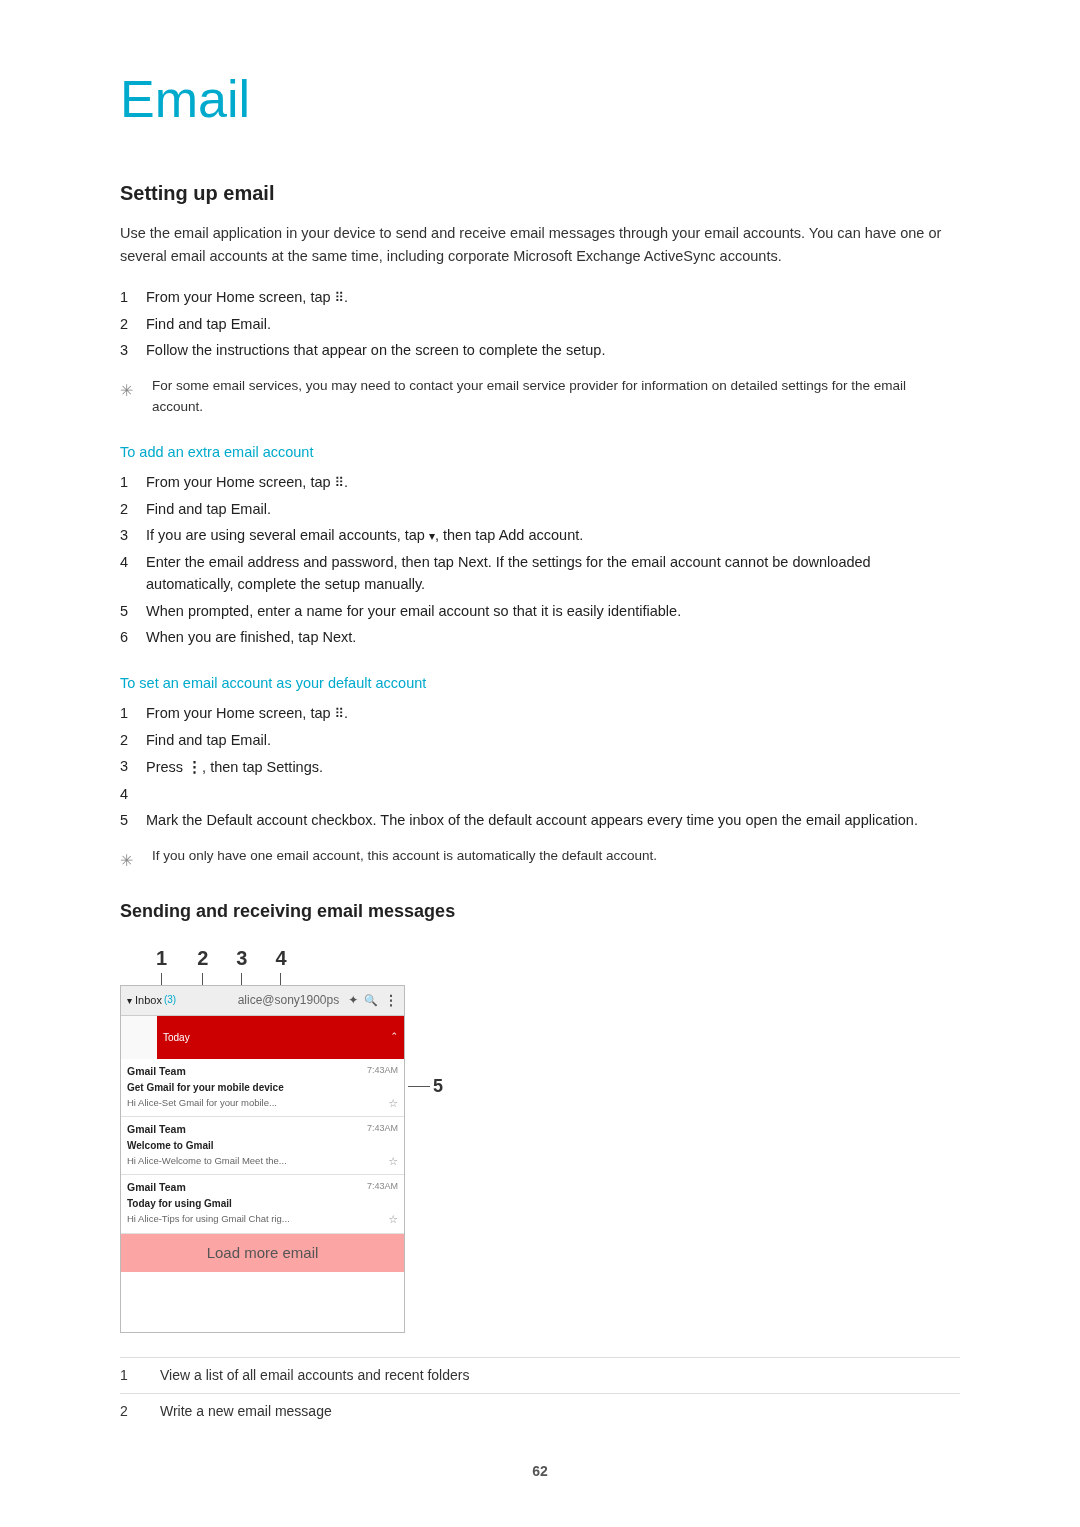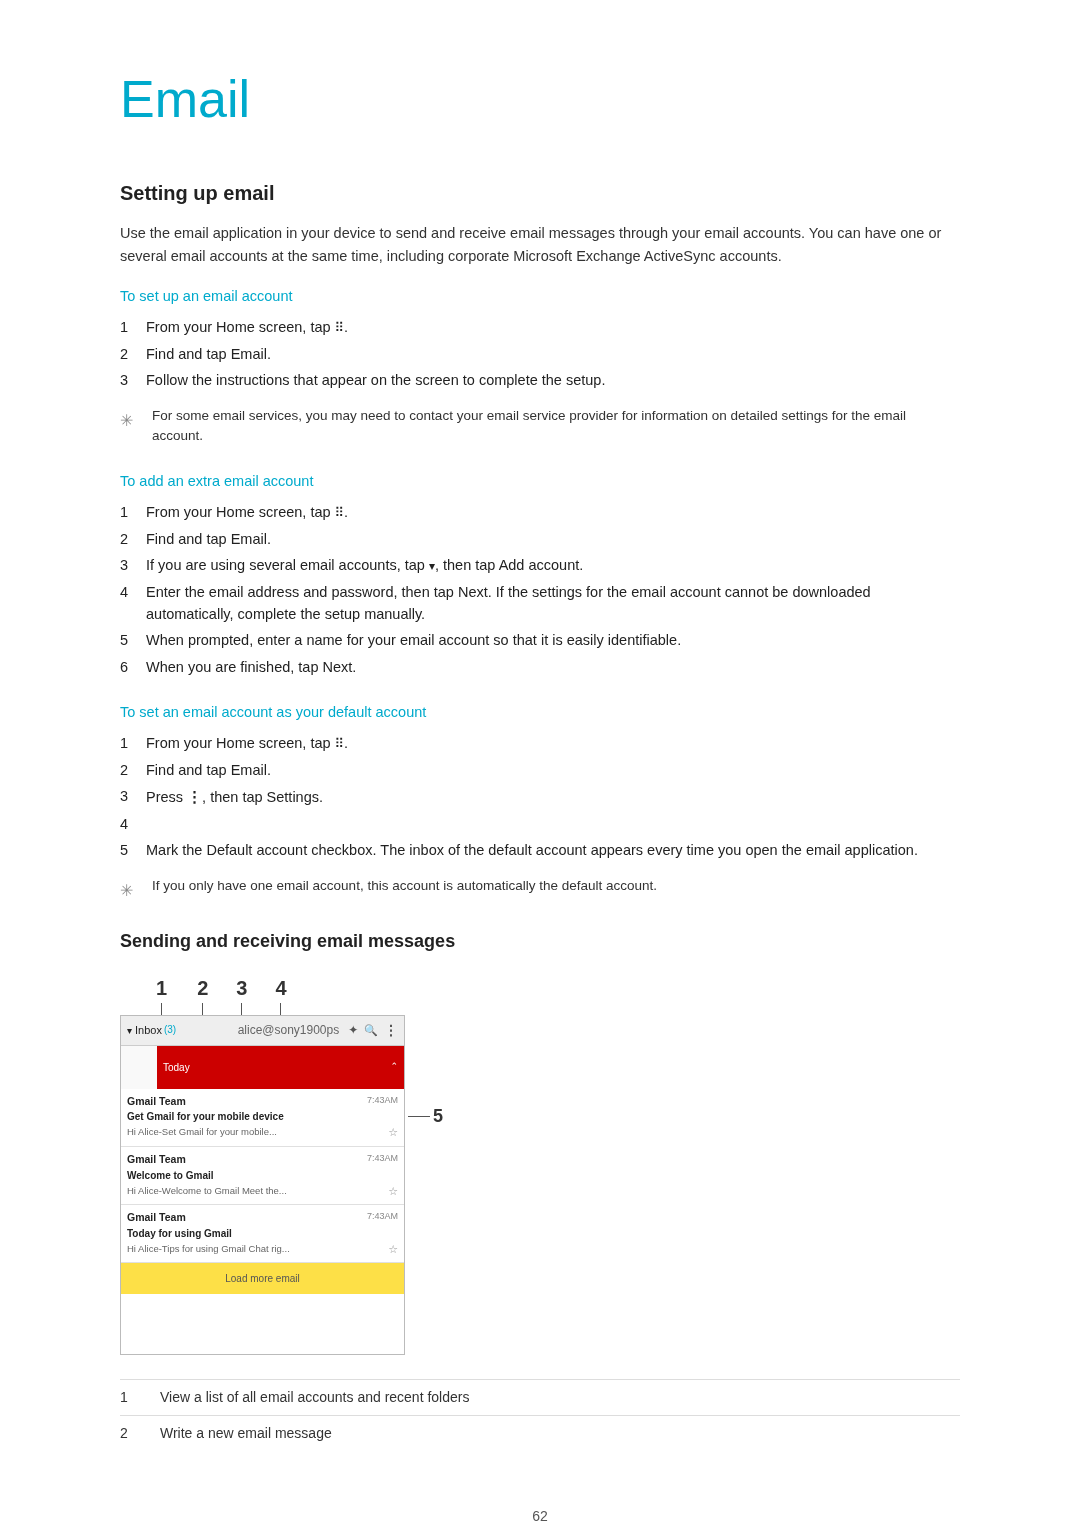--- a/index.html
+++ b/index.html
@@ -190,23 +190,23 @@
 
     .email-row-top {
       display: flex;
       justify-content: space-between;
       align-items: flex-start;
     }
 
     .load-more {
       text-align: center;
       padding: 8px;
-      font-size: 10px;
+      font-size: 15px;
       color: #555;
-      background: #fde047;
+      background: #fca5a5;
     }
 
     .callout-num {
       font-size: 20px;
       font-weight: 700;
       color: #333;
       display: block;
     }
 
     .callout-line {
@@ -258,21 +258,20 @@
 </head>
 <body>
 
 <h1 class="page-title">Email</h1>
 
 <div class="section-block">
   <h2 class="section-title">Setting up email</h2>
   <p class="section-intro">Use the email application in your device to send and receive email messages through your email accounts. You can have one or several email accounts at the same time, including corporate Microsoft Exchange ActiveSync accounts.</p>
 
   <div class="section-block">
-    <div class="subsection-title">To set up an email account</div>
     <ol class="numbered-list">
       <li>
         <span class="num">1</span>
         <span>From your Home screen, tap <span class="inline-icon grid-icon"></span>.</span>
       </li>
       <li>
         <span class="num">2</span>
         <span>Find and tap Email.</span>
       </li>
       <li>
@@ -458,16 +457,16 @@
       <span class="legend-num">1</span>
       <span>View a list of all email accounts and recent folders</span>
     </div>
     <div class="legend-row">
       <span class="legend-num">2</span>
       <span>Write a new email message</span>
     </div>
   </div>
 </div>
 
-<div style="margin-top:55px;">
+<div style="margin-top:32px;font-weight:bold;">
   <div class="page-number">62</div>
 
 </div>
 
 </body></html>

